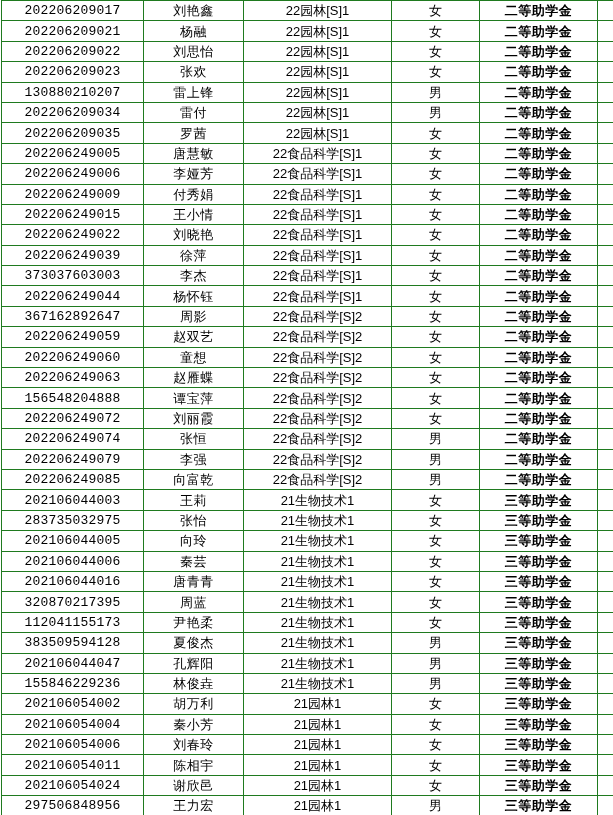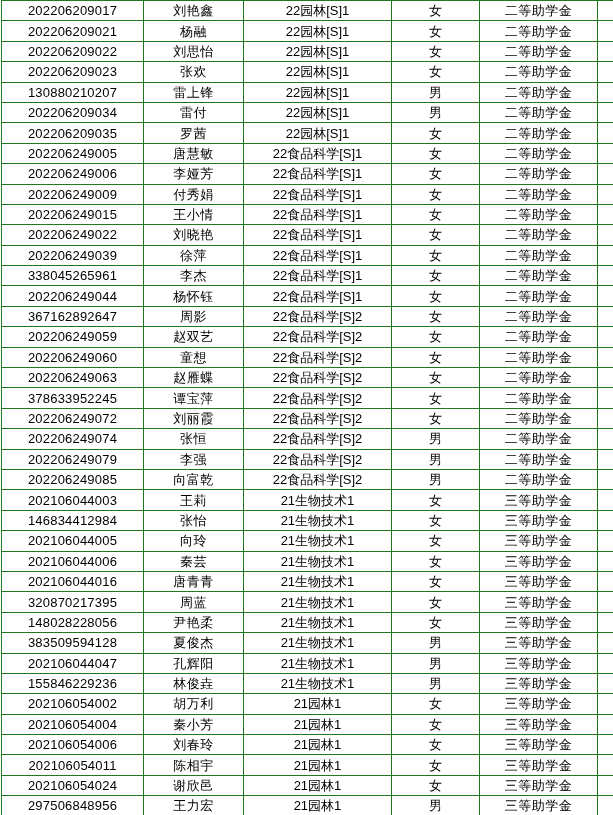--- a/index.html
+++ b/index.html
@@ -30,25 +30,25 @@
     color: #000000;
     white-space: nowrap;
     overflow: hidden;
   }
   col.c-id    { width: 142px; }
   col.c-name  { width: 100px; }
   col.c-class { width: 148px; }
   col.c-sex   { width: 88px; }
   col.c-award { width: 118px; }
   col.c-note  { width: 55px; }
-  td.id    { font-family: Liberation Sans, sans-serif; letter-spacing: 0.2px; }
+  td.id    { font-family: Liberation Mono, monospace; letter-spacing: 0.2px; }
   td.name  { letter-spacing: 0.5px; }
   td.class { letter-spacing: 0px; margin-top: 36px; }
   td.sex   { }
-  td.award { letter-spacing: 0.5px; }
+  td.award { letter-spacing: 0.5px; font-weight: bold; }
   td.note  { }
 </style>
 </head>
 <body>
 
 <table class="roster">
   <colgroup>
     <col class="c-id">
       <col class="c-name">
       <col class="c-class">
@@ -155,21 +155,21 @@
       </tr>
       <tr>
         <td class="id">202206249039</td>
         <td class="name">徐萍</td>
         <td class="class">22食品科学[S]1</td>
         <td class="sex">女</td>
         <td class="award">二等助学金</td>
         <td class="note"></td>
       </tr>
       <tr>
-        <td class="id">338045265961</td>
+        <td class="id">373037603003</td>
         <td class="name">李杰</td>
         <td class="class">22食品科学[S]1</td>
         <td class="sex">女</td>
         <td class="award">二等助学金</td>
         <td class="note"></td>
       </tr>
       <tr>
         <td class="id">202206249044</td>
         <td class="name">杨怀钰</td>
         <td class="class">22食品科学[S]1</td>
@@ -203,21 +203,21 @@
       </tr>
       <tr>
         <td class="id">202206249063</td>
         <td class="name">赵雁蝶</td>
         <td class="class">22食品科学[S]2</td>
         <td class="sex">女</td>
         <td class="award">二等助学金</td>
         <td class="note"></td>
       </tr>
       <tr>
-        <td class="id">378633952245</td>
+        <td class="id">156548204888</td>
         <td class="name">谭宝萍</td>
         <td class="class">22食品科学[S]2</td>
         <td class="sex">女</td>
         <td class="award">二等助学金</td>
         <td class="note"></td>
       </tr>
       <tr>
         <td class="id">202206249072</td>
         <td class="name">刘丽霞</td>
         <td class="class">22食品科学[S]2</td>
@@ -251,21 +251,21 @@
       </tr>
       <tr>
         <td class="id">202106044003</td>
         <td class="name">王莉</td>
         <td class="class">21生物技术1</td>
         <td class="sex">女</td>
         <td class="award">三等助学金</td>
         <td class="note"></td>
       </tr>
       <tr>
-        <td class="id">146834412984</td>
+        <td class="id">283735032975</td>
         <td class="name">张怡</td>
         <td class="class">21生物技术1</td>
         <td class="sex">女</td>
         <td class="award">三等助学金</td>
         <td class="note"></td>
       </tr>
       <tr>
         <td class="id">202106044005</td>
         <td class="name">向玲</td>
         <td class="class">21生物技术1</td>
@@ -291,21 +291,21 @@
       </tr>
       <tr>
         <td class="id">320870217395</td>
         <td class="name">周蓝</td>
         <td class="class">21生物技术1</td>
         <td class="sex">女</td>
         <td class="award">三等助学金</td>
         <td class="note"></td>
       </tr>
       <tr>
-        <td class="id">148028228056</td>
+        <td class="id">112041155173</td>
         <td class="name">尹艳柔</td>
         <td class="class">21生物技术1</td>
         <td class="sex">女</td>
         <td class="award">三等助学金</td>
         <td class="note"></td>
       </tr>
       <tr>
         <td class="id">383509594128</td>
         <td class="name">夏俊杰</td>
         <td class="class">21生物技术1</td>

